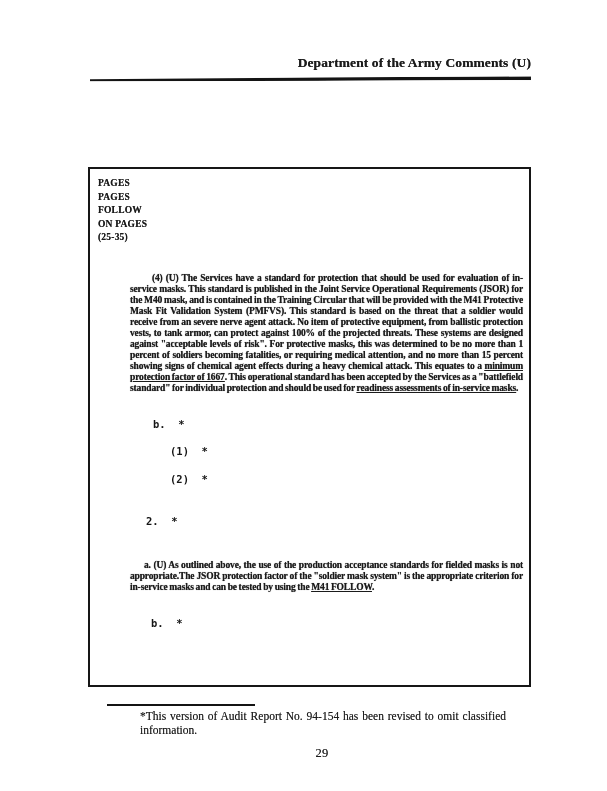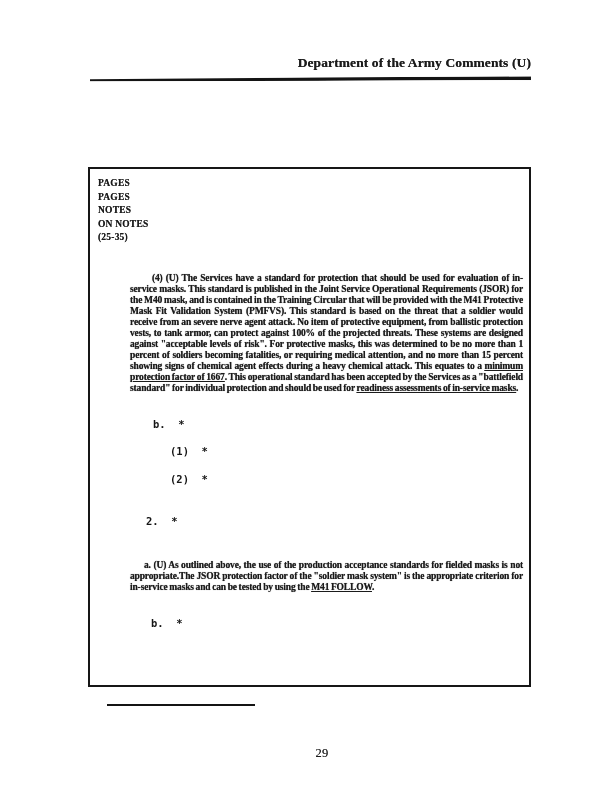--- a/index.html
+++ b/index.html
@@ -123,37 +123,39 @@
 <div class="page">
 
   <div class="header-title">Department of the Army Comments (U)</div>
   <div class="header-rule"></div>
 
   <div class="content-box">
 
     <div class="audit-label">
       <div>PAGES</div>
       <div>PAGES</div>
-      <div>NOTES</div>
-      <div>ON NOTES</div>
+      <div>FOLLOW</div>
+      <div>ON PAGES</div>
       <div>(25-35)</div>
     </div>
 
     <div class="para para1"><span>(4) (U) The Services have a standard for protection that should be used for evaluation of in-service masks. This standard is published in the Joint Service Operational Requirements (JSOR) for the M40 mask, and is contained in the Training Circular that will be provided with the M41 Protective Mask Fit Validation System (PMFVS). This standard is based on the threat that a soldier would receive from an severe nerve agent attack. No item of protective equipment, from ballistic protection vests, to tank armor, can protect against 100% of the projected threats. These systems are designed against "acceptable levels of risk". For protective masks, this was determined to be no more than 1 percent of soldiers becoming fatalities, or requiring medical attention, and no more than 15 percent showing signs of chemical agent effects during a heavy chemical attack. This equates to a </span><span style="text-decoration: underline;">minimum protection factor of 1667</span><span>. This operational standard has been accepted by the Services as a "battlefield standard" for individual protection and should be used for </span><span style="text-decoration: underline;">readiness assessments of in-service masks</span><span>.</span></div>
 
     <div class="tw item-b1">b.  *</div>
     <div class="tw item-sub1">(1)  *</div>
     <div class="tw item-sub2">(2)  *</div>
     <div class="tw item-num2">2.  *</div>
 
     <div class="para para2"><span>a. (U) As outlined above, the use of the production acceptance standards for fielded masks is not appropriate.The JSOR protection factor of the "soldier mask system" is the appropriate criterion for in-service masks and can be tested by using the </span><span style="text-decoration: underline;">M41 FOLLOW</span><span>.</span></div>
 
     <div class="tw item-b2">b.  *</div>
 
   </div>
 
   <div class="footnote-rule"></div>
   <div class="footnote">
+    <div class="footnote-line1">*This version of Audit Report No. 94-154 has been revised to omit classified</div>
+    <div class="footnote-line2">information.</div>
   </div>
 
   <div class="page-number">29</div>
 
 </div>
 
 </body></html>

